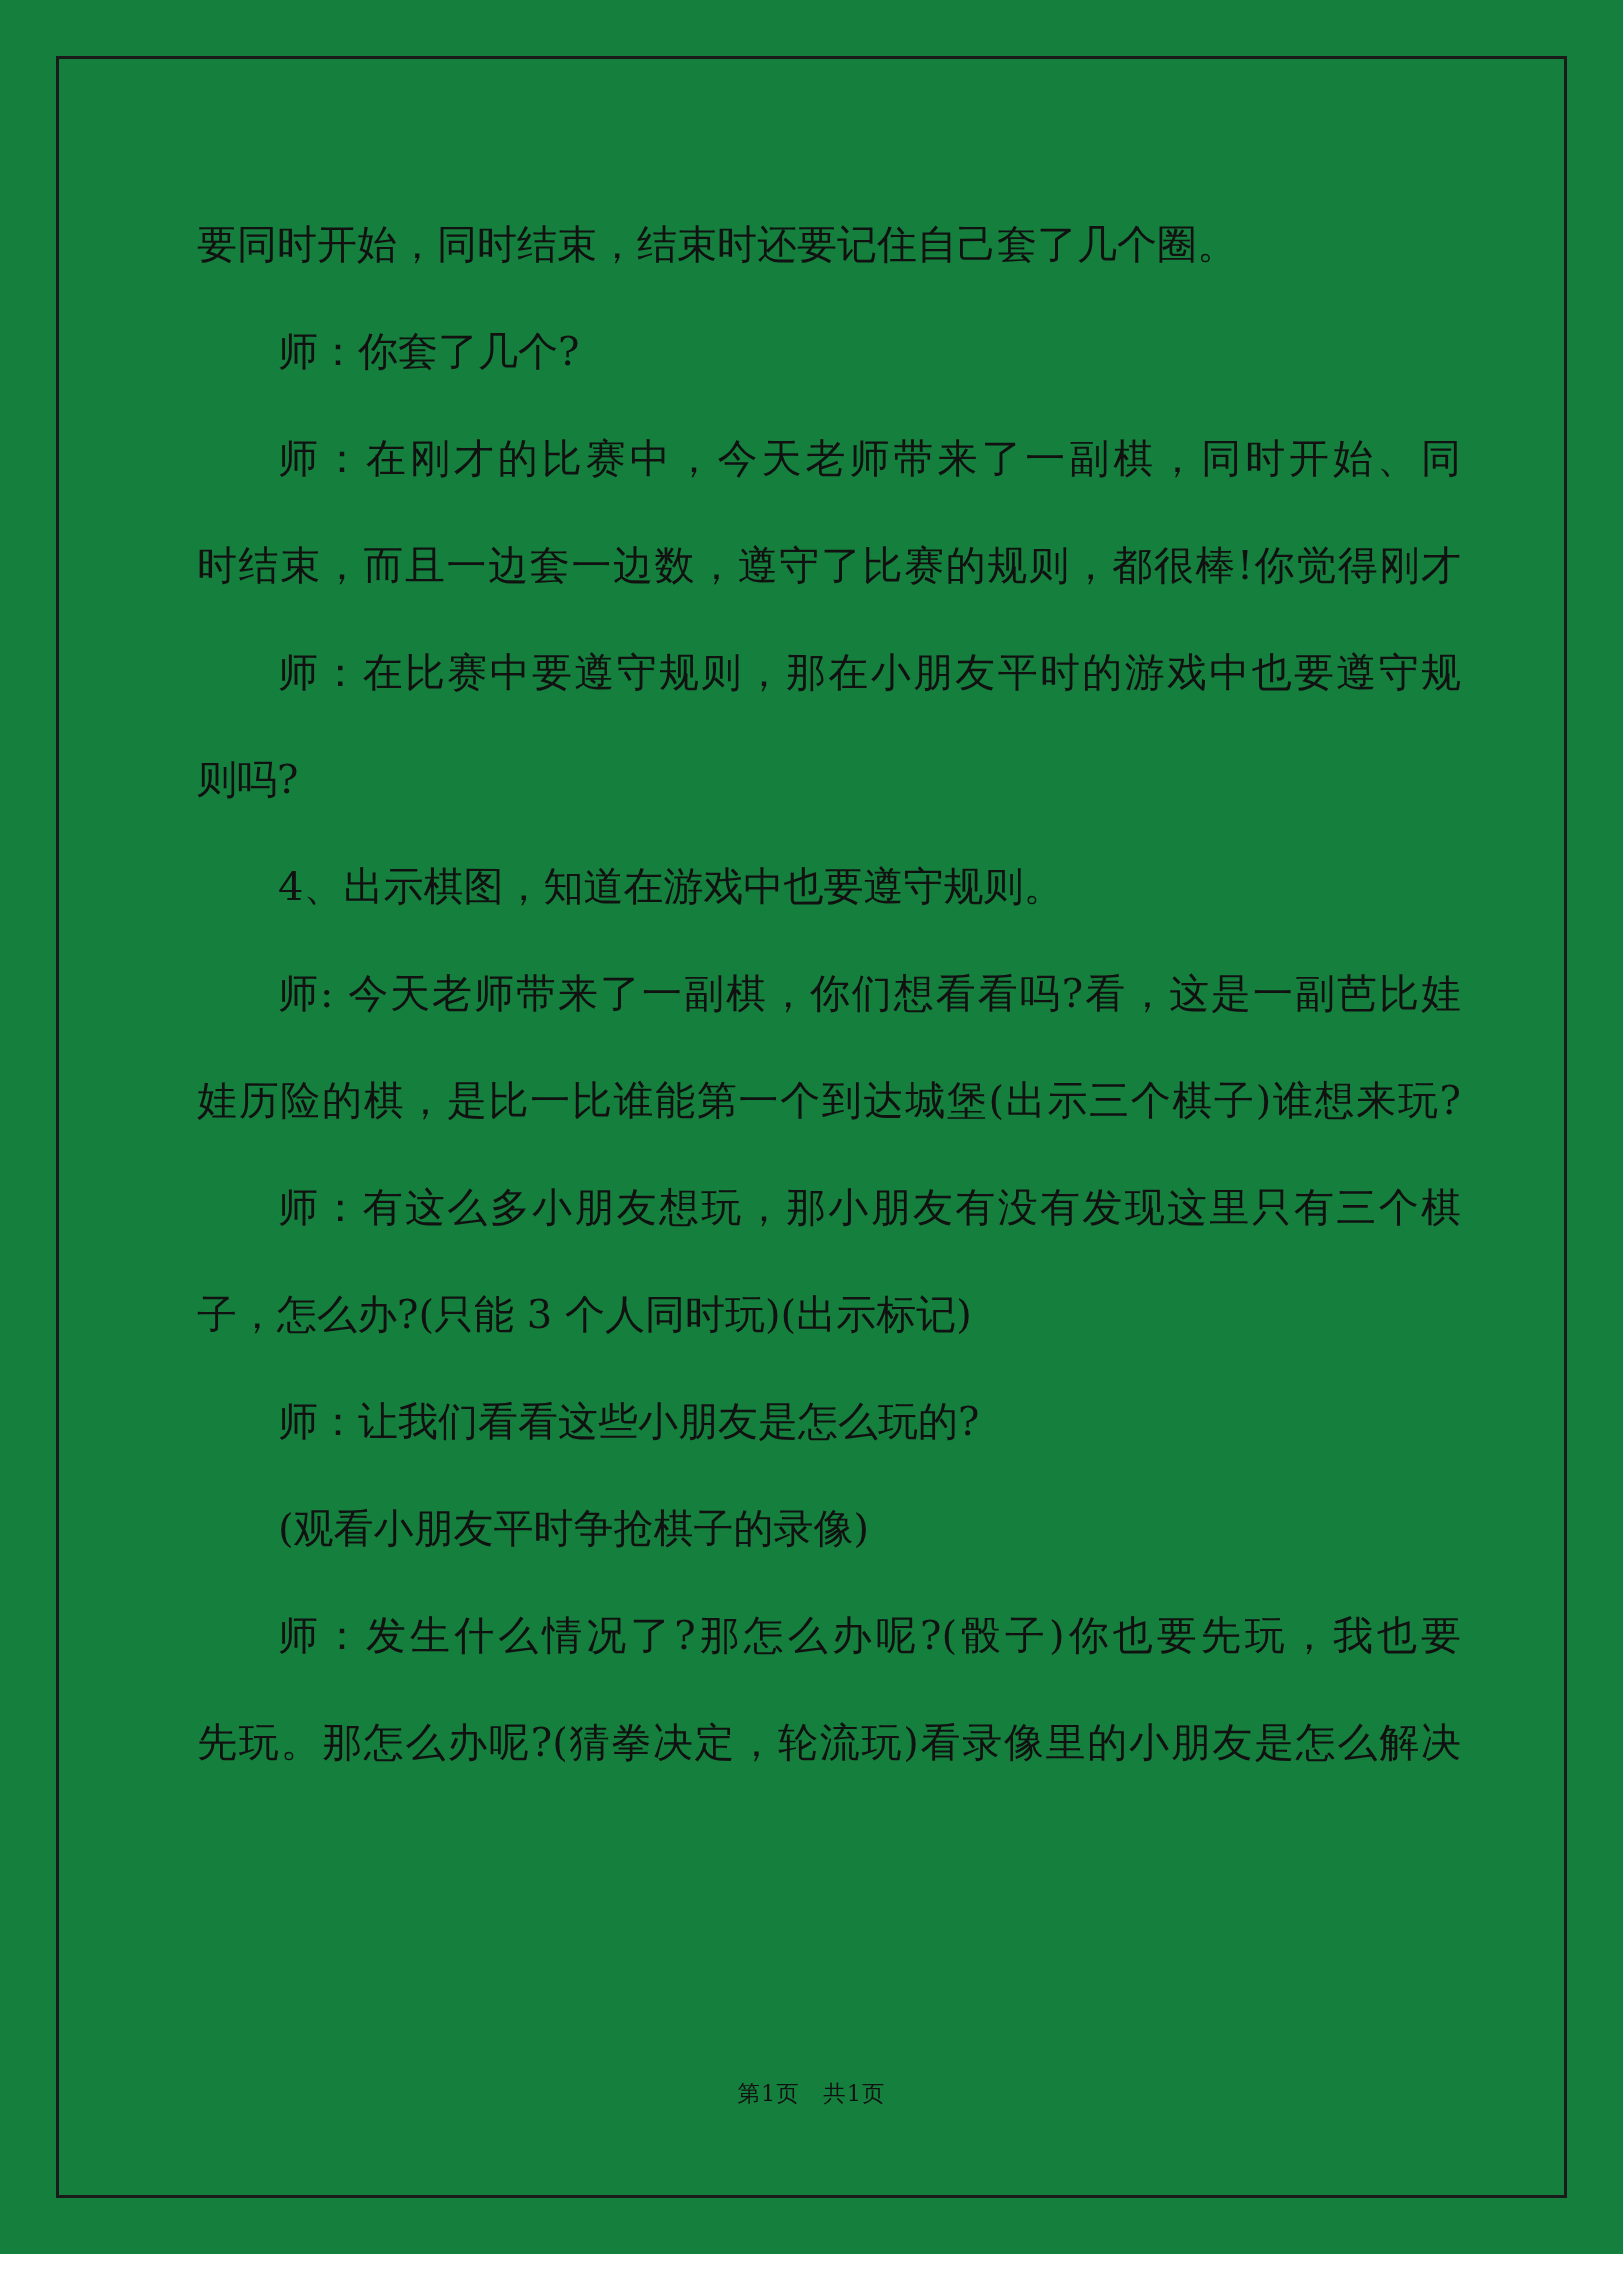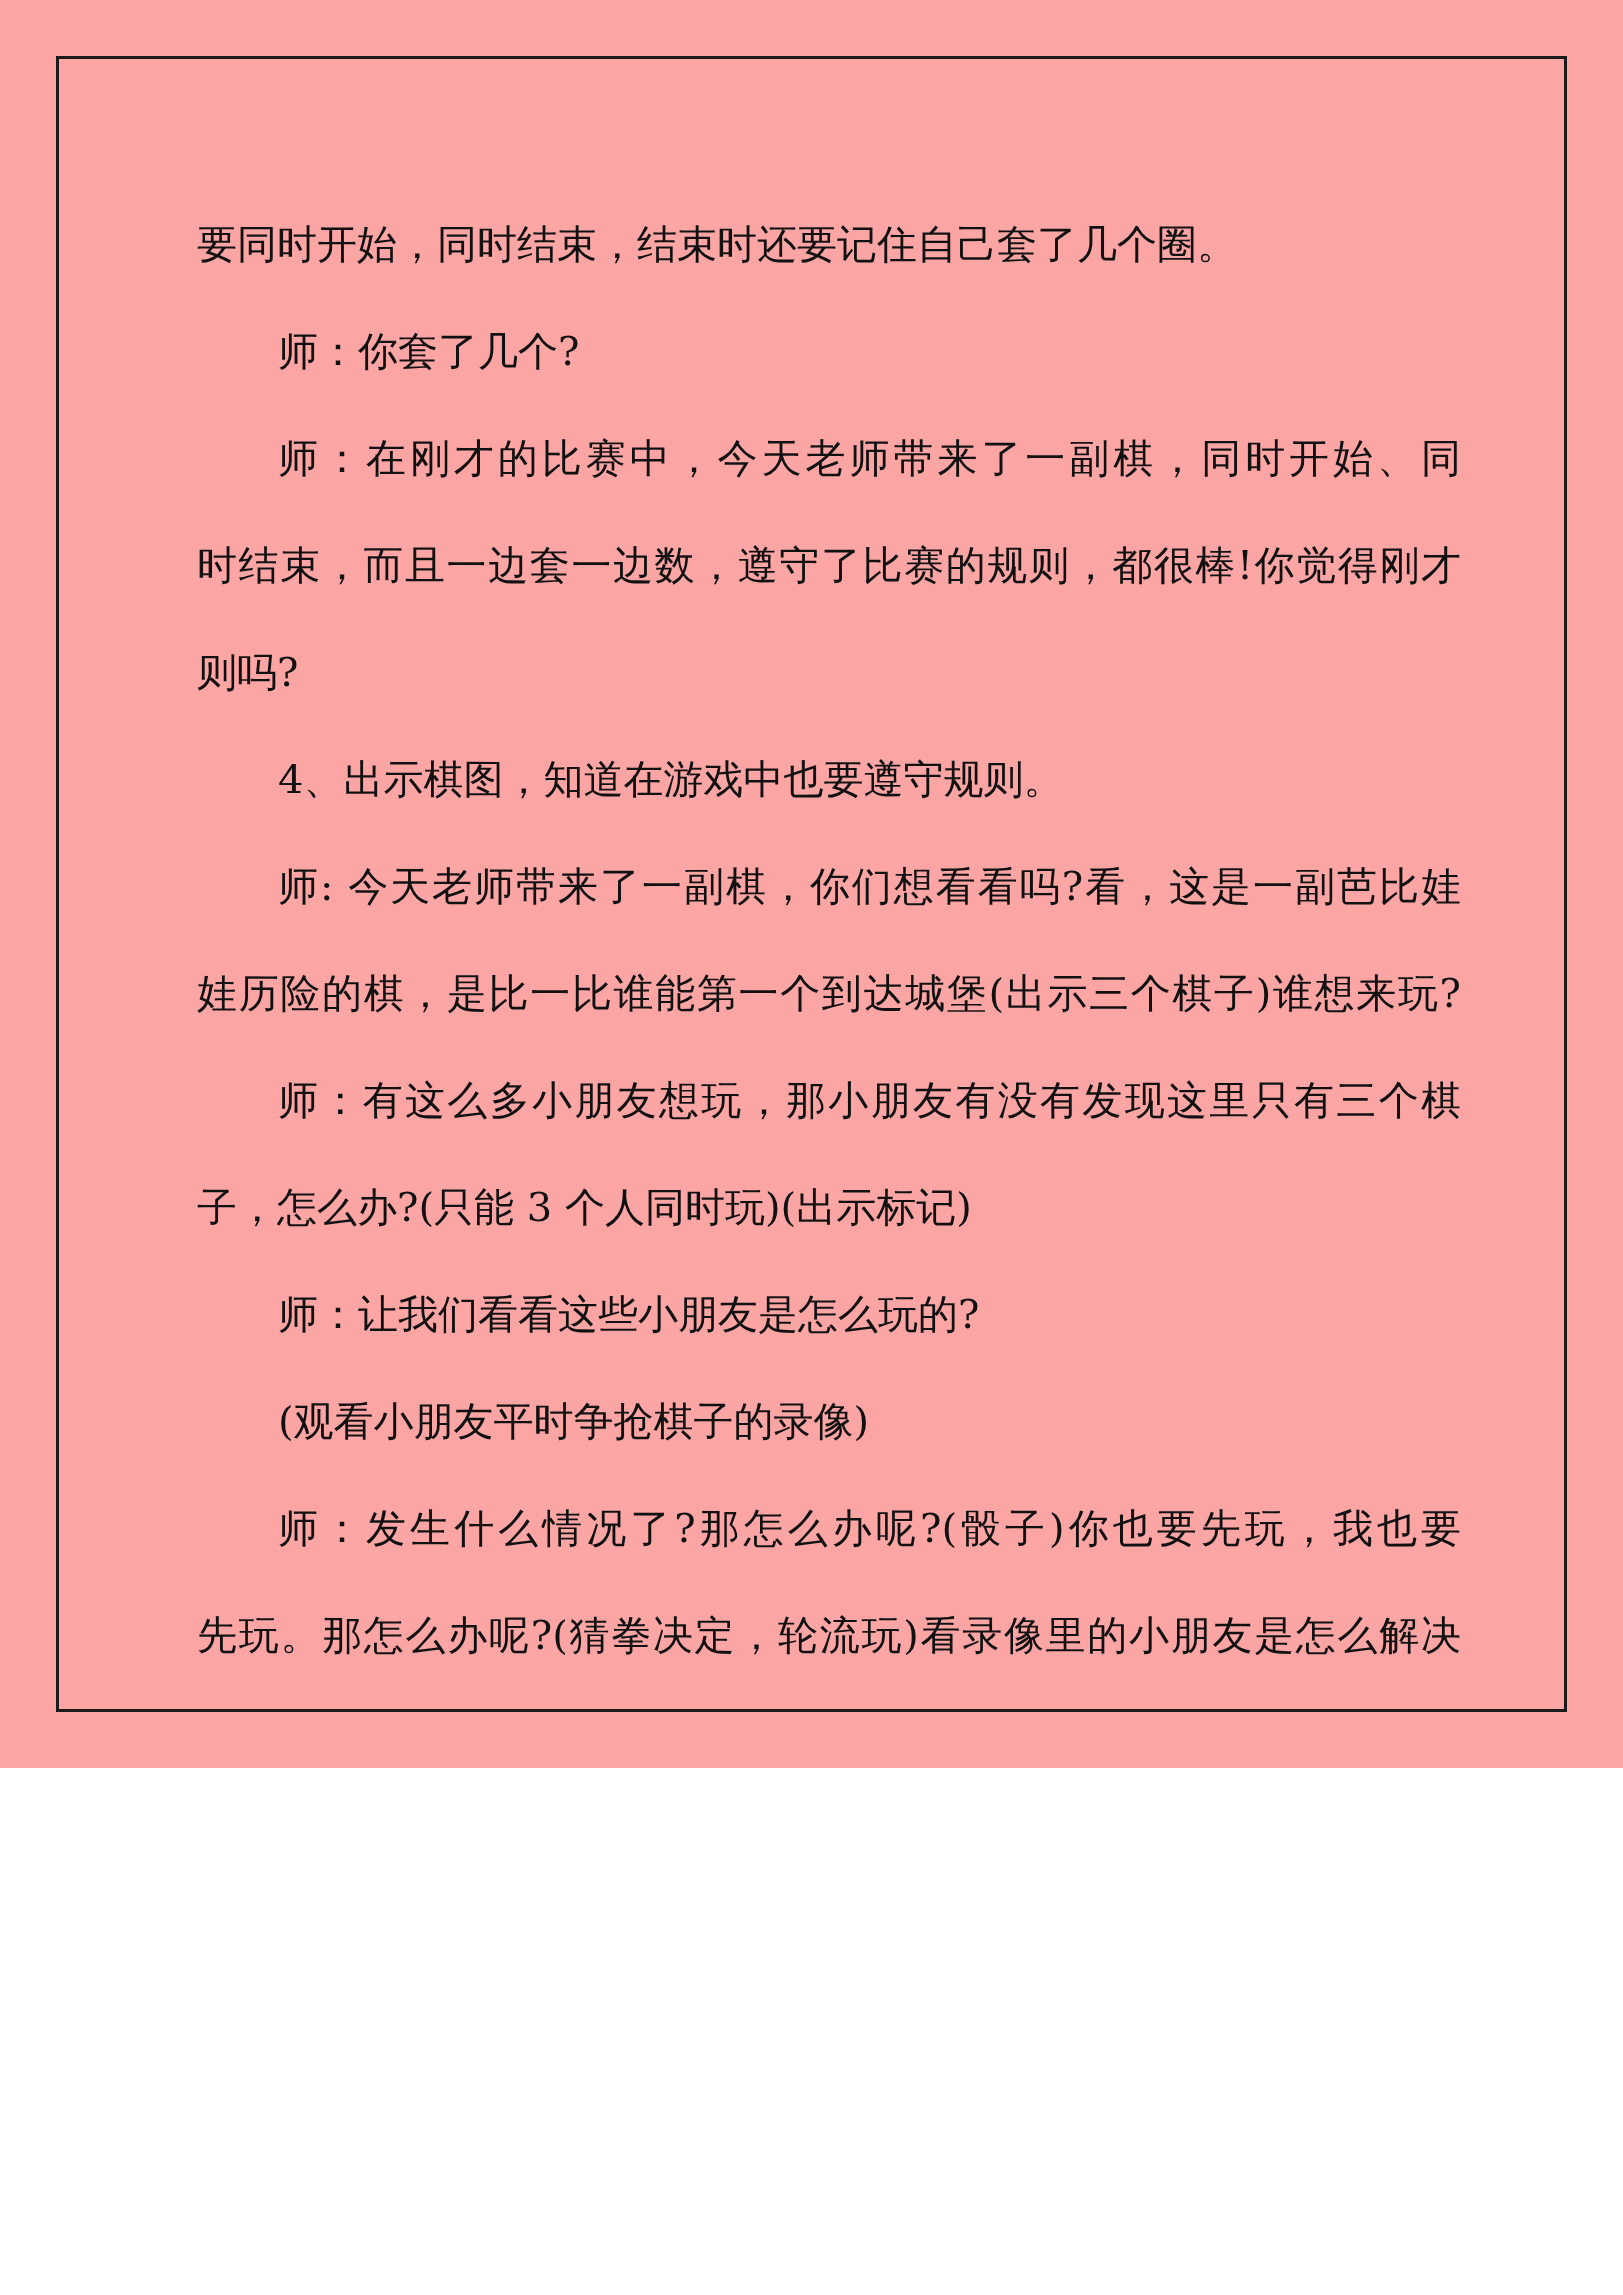--- a/index.html
+++ b/index.html
@@ -3,22 +3,22 @@
 <meta charset="utf-8">
 <style>
   html, body {
     margin: 0;
     padding: 0;
     background: #ffffff;
   }
   .page {
     position: relative;
     width: 1623px;
-    height: 1768px;
-    background: #fca5a5;
+    height: 2254px;
+    background: #15803d;
     overflow: hidden;
     font-family: "DejaVu Serif", serif;
   }
   .frame {
     position: absolute;
     left: 56px;
     top: 56px;
     right: 56px;
     bottom: 56px;
     border: 3.4px solid #1a1a1a;
@@ -63,20 +63,21 @@
 </head>
 <body>
 
 <div class="page">
   <div class="frame"></div>
   <div class="body">
       <div class="line">要同时开始，同时结束，结束时还要记住自己套了几个圈。</div>
       <div class="line indent">师：你套了几个?</div>
       <div class="line indent justify">师：在刚才的比赛中，今天老师带来了一副棋，同时开始、同</div>
       <div class="line justify">时结束，而且一边套一边数，遵守了比赛的规则，都很棒!你觉得刚才</div>
+      <div class="line indent justify">师：在比赛中要遵守规则，那在小朋友平时的游戏中也要遵守规</div>
       <div class="line">则吗?</div>
       <div class="line indent">4、出示棋图，知道在游戏中也要遵守规则。</div>
       <div class="line indent justify">师: 今天老师带来了一副棋，你们想看看吗?看，这是一副芭比娃</div>
       <div class="line justify">娃历险的棋，是比一比谁能第一个到达城堡(出示三个棋子)谁想来玩?</div>
       <div class="line indent justify">师：有这么多小朋友想玩，那小朋友有没有发现这里只有三个棋</div>
       <div class="line">子，怎么办?(只能 3 个人同时玩)(出示标记)</div>
       <div class="line indent">师：让我们看看这些小朋友是怎么玩的?</div>
       <div class="line indent">(观看小朋友平时争抢棋子的录像)</div>
       <div class="line indent justify">师：发生什么情况了?那怎么办呢?(骰子)你也要先玩，我也要</div>
       <div class="line justify">先玩。那怎么办呢?(猜拳决定，轮流玩)看录像里的小朋友是怎么解决</div>

